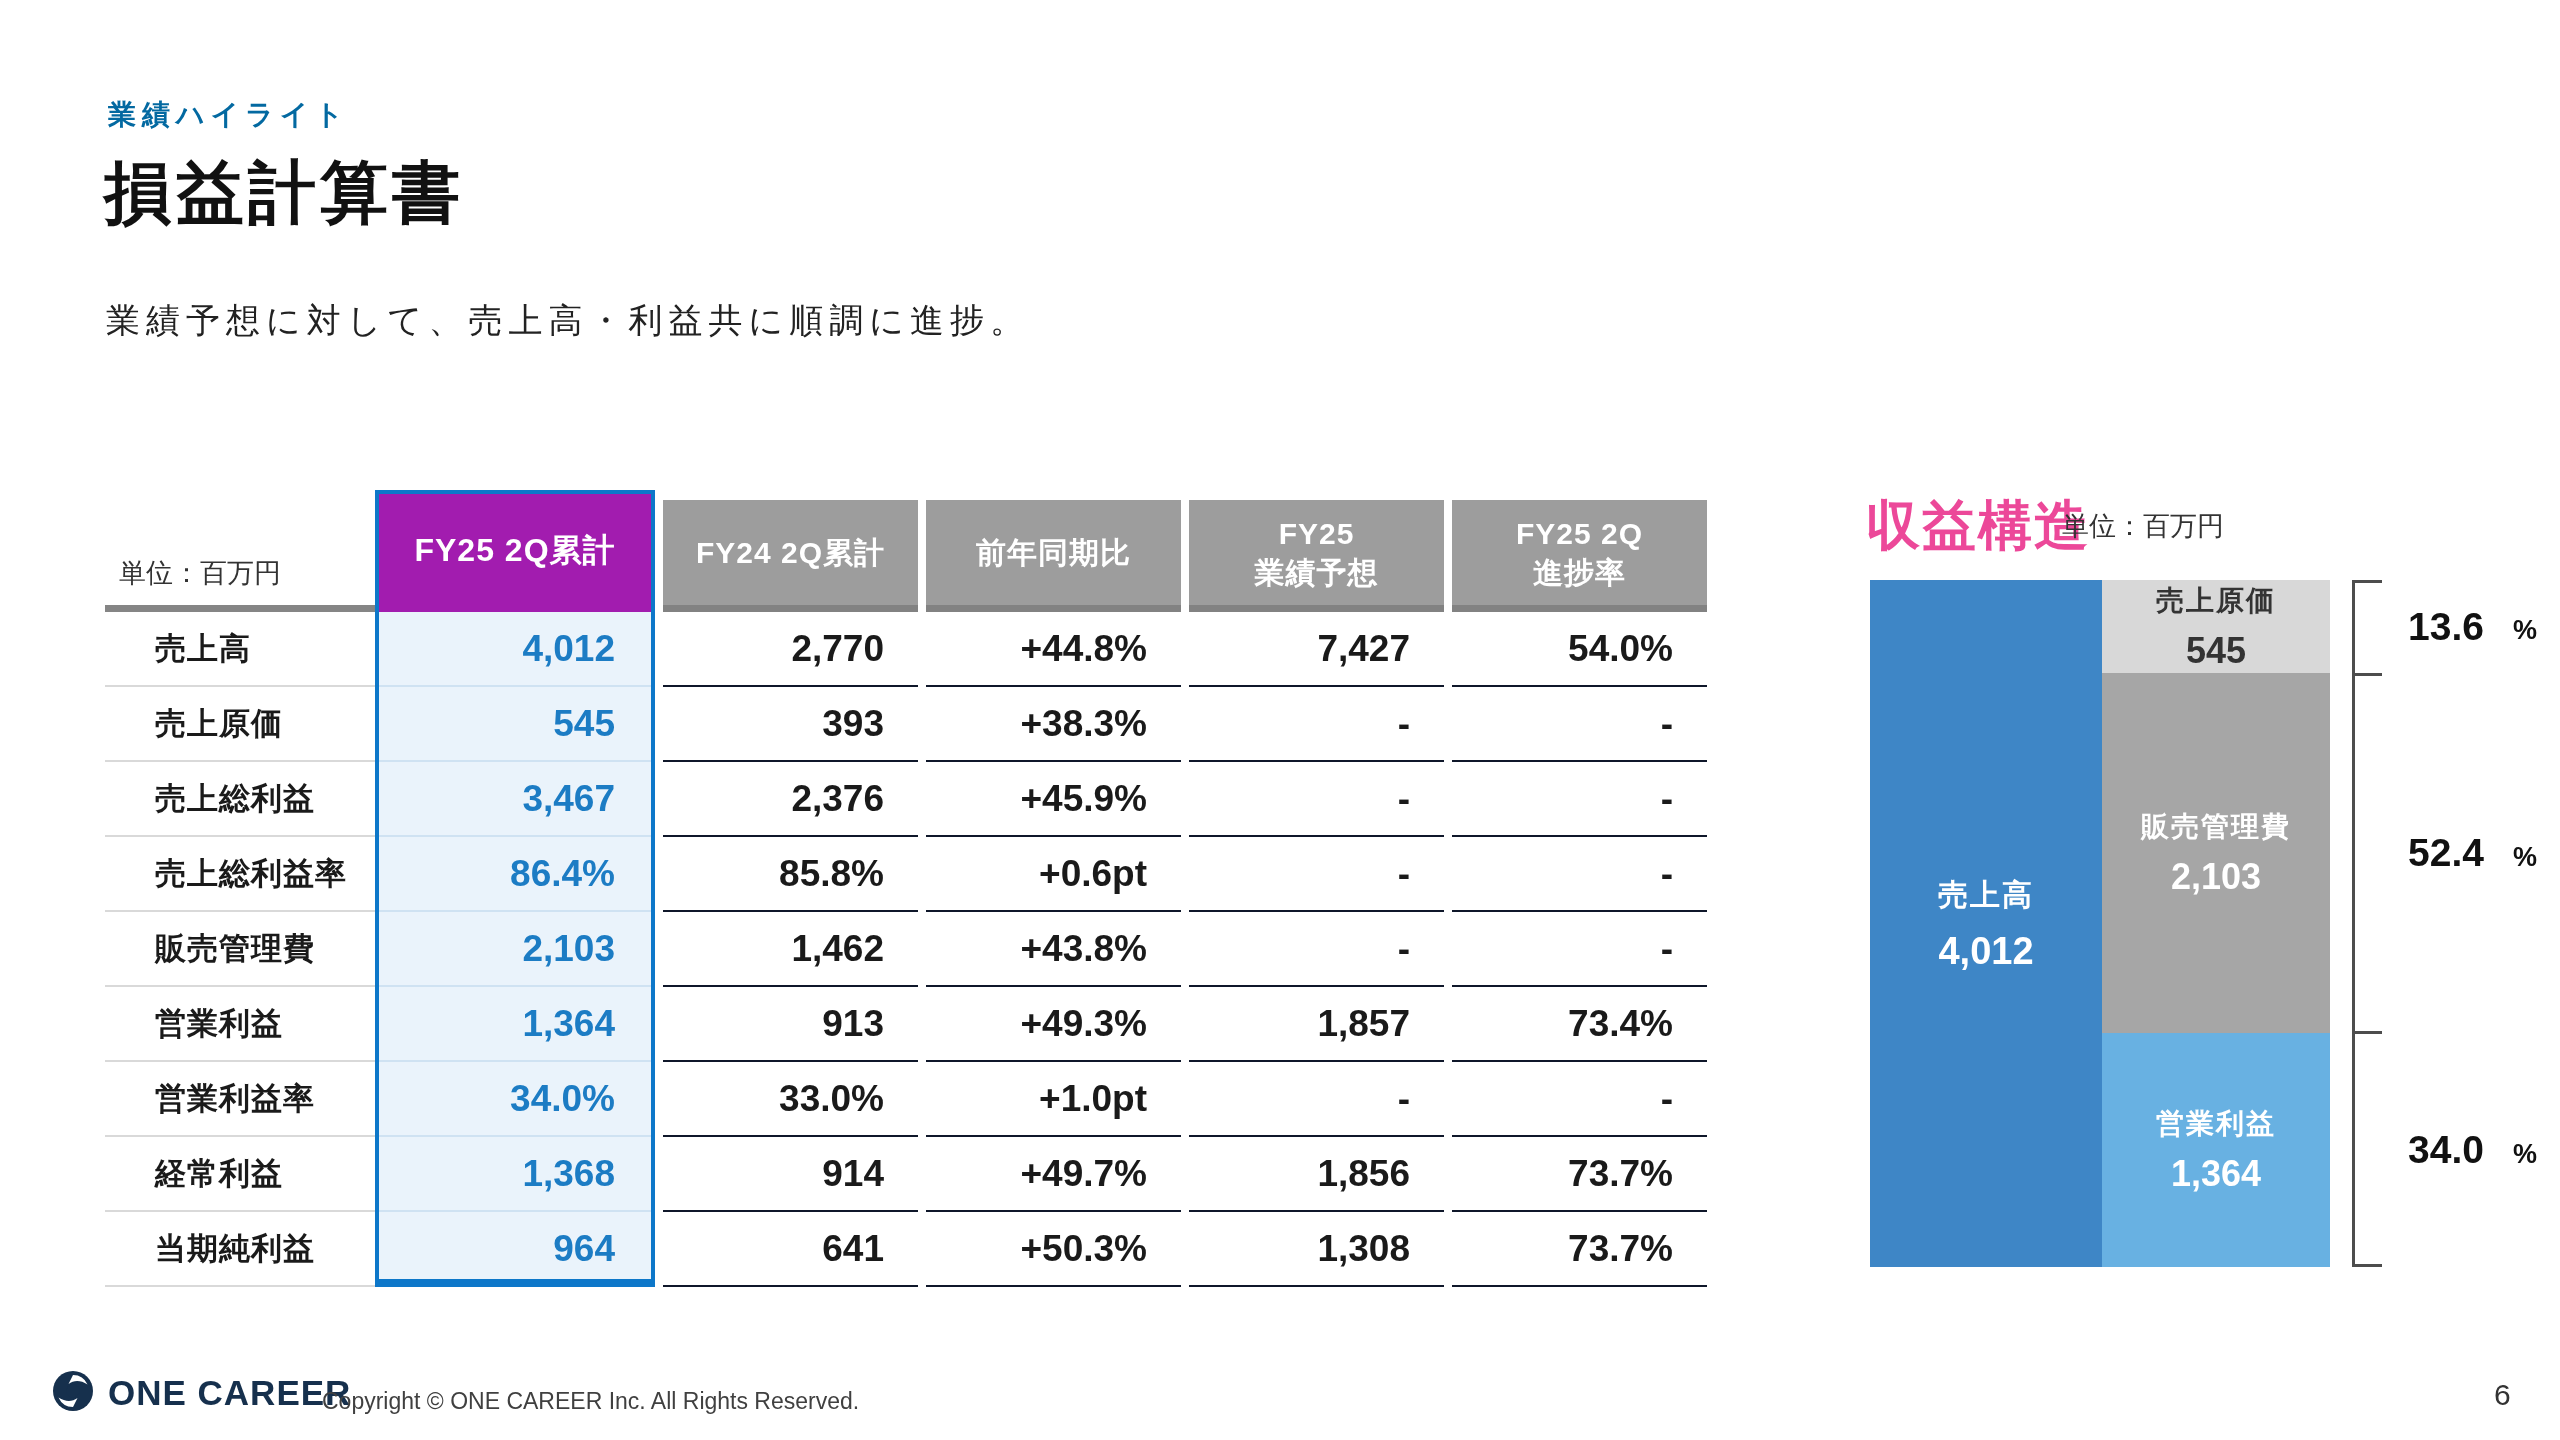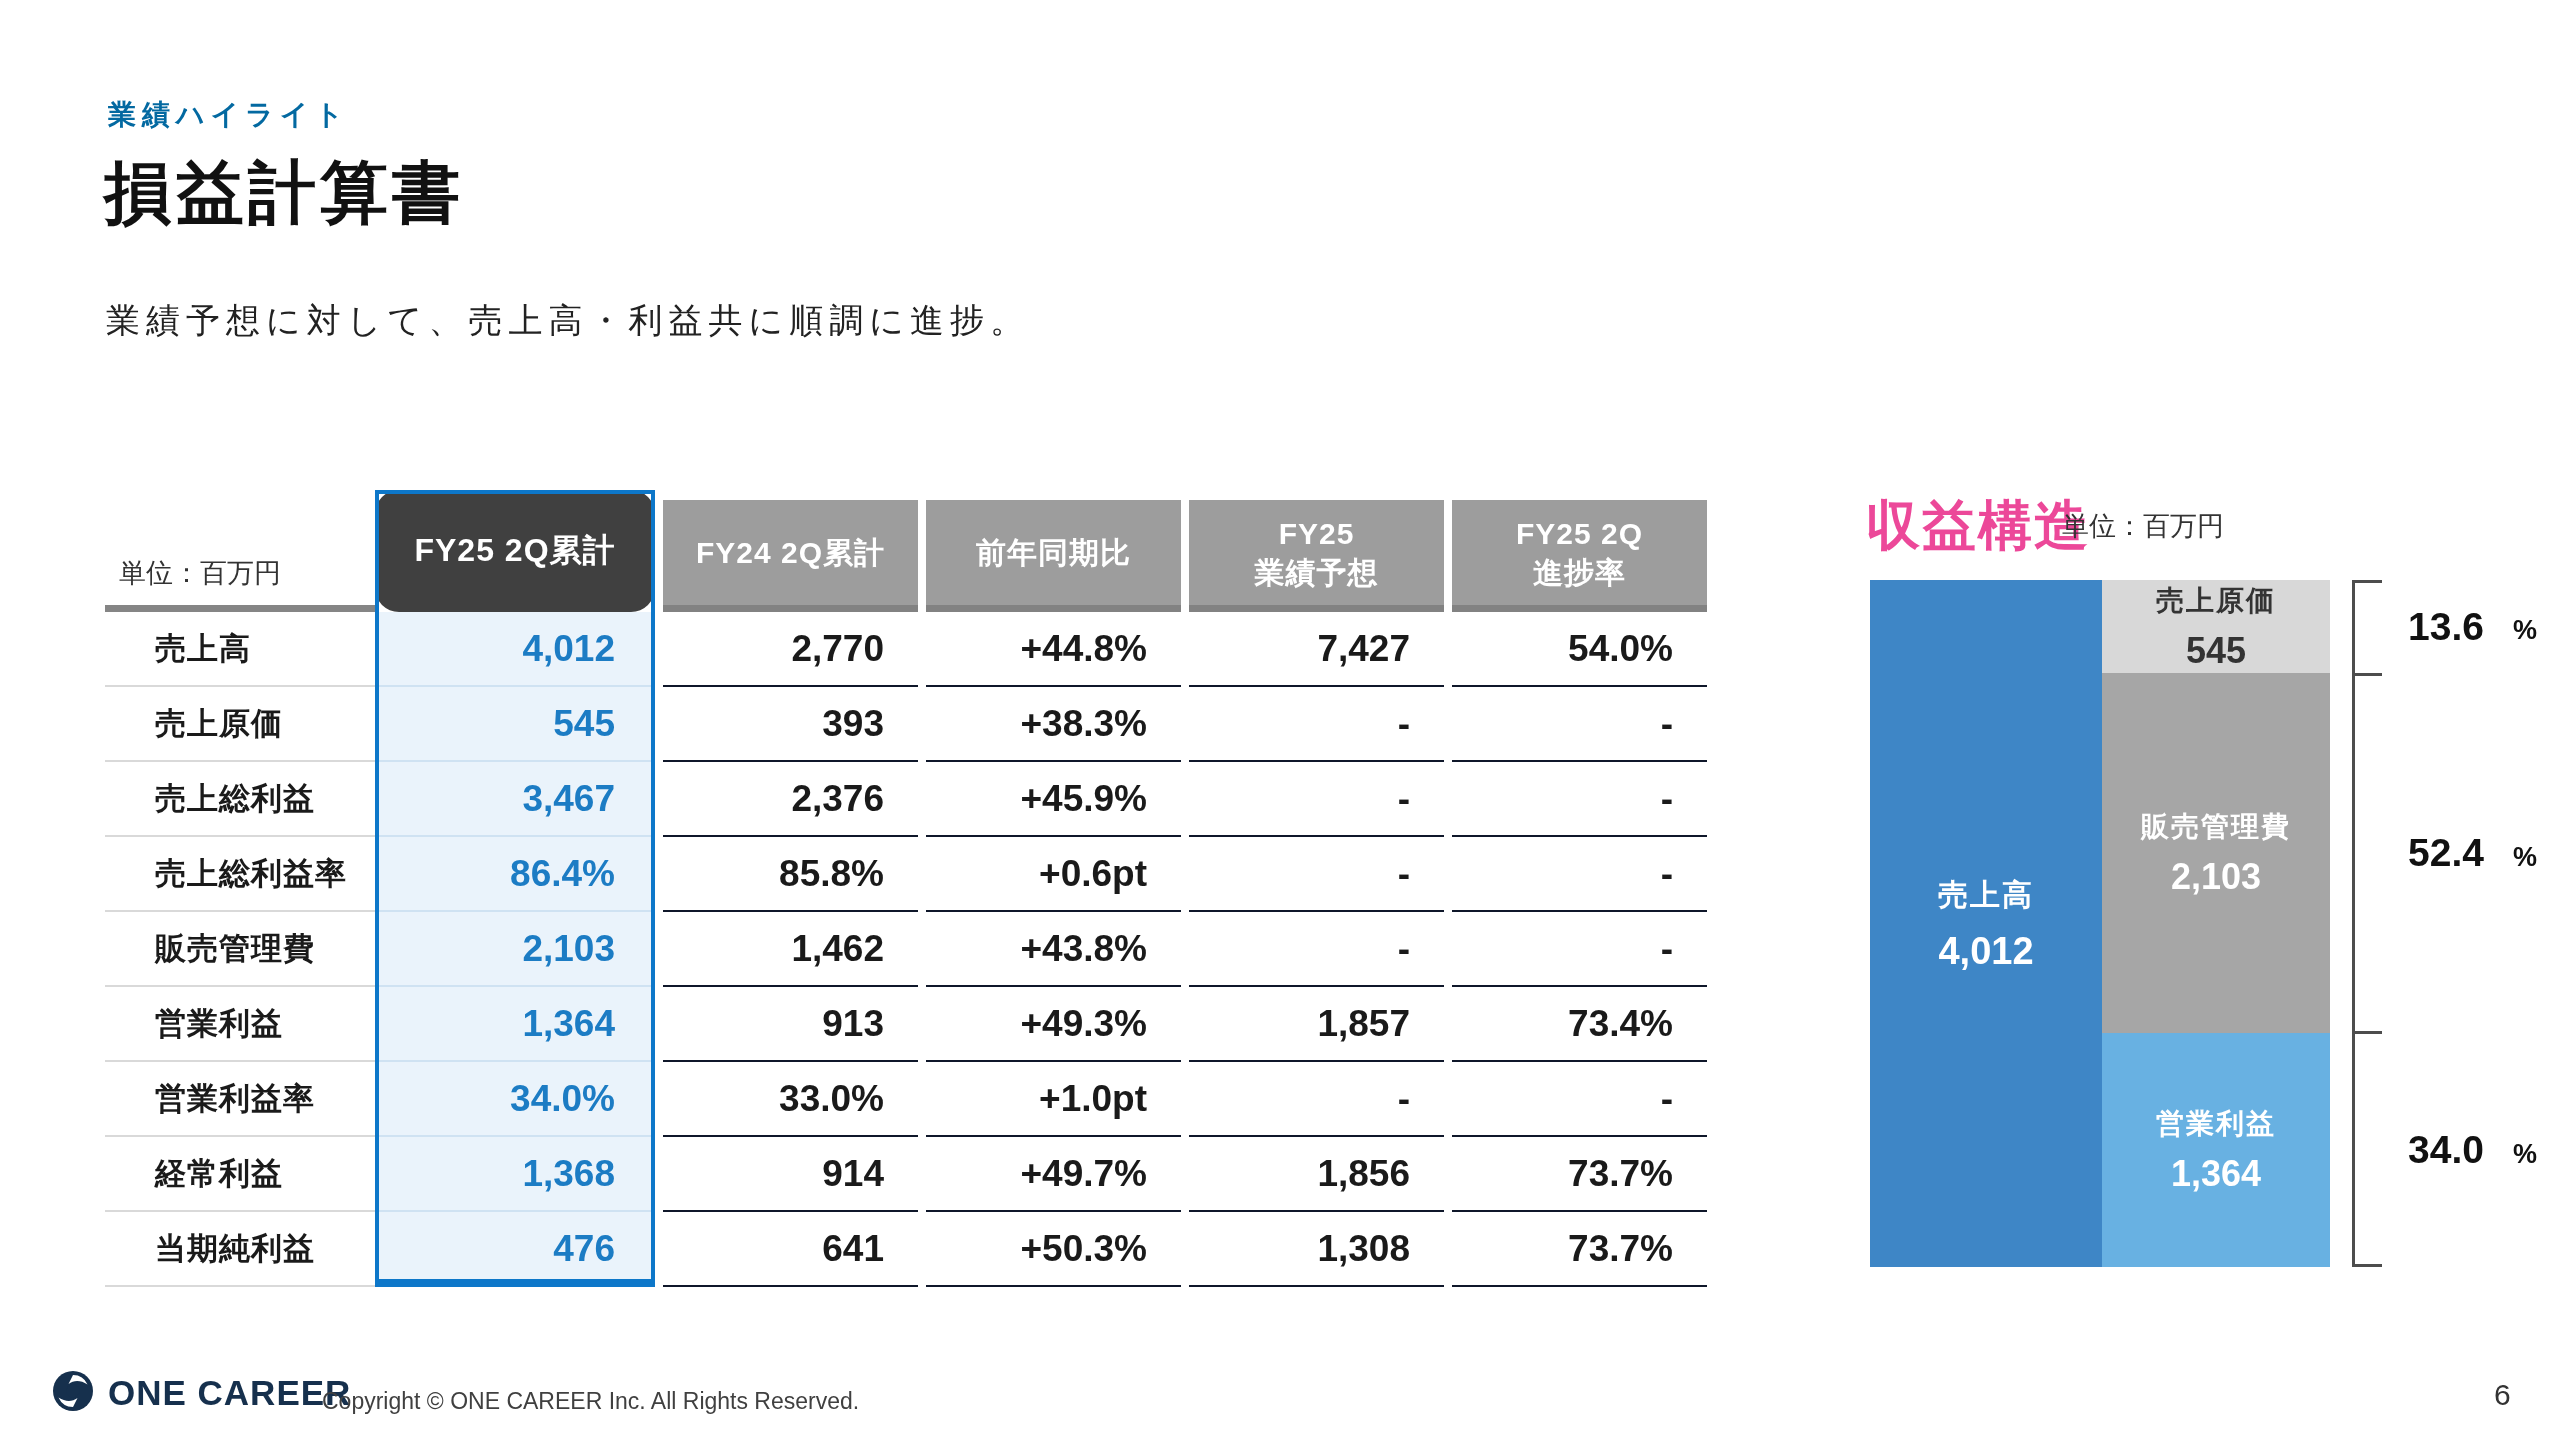--- a/index.html
+++ b/index.html
@@ -10,22 +10,22 @@
   
   .eyebrow  { position:absolute; left:108px; top:96px;  font-size:28px; font-weight:bold; color:#0369a1; letter-spacing:6px; }
   .title    { position:absolute; left:104px; top:148px; font-size:68px; font-weight:bold; color:#111111; letter-spacing:4px; }
   .subtitle { position:absolute; left:106px; top:298px; font-size:34px; font-weight:400; color:#222222; letter-spacing:6px; }
 
   
   .pl-table { position:absolute; left:105px; top:490px; width:1610px; }
   .header-row { display:flex; align-items:flex-end; height:122px; }
   .h-label { width:270px; height:112px; display:flex; align-items:flex-end; padding:0 0 14px 14px;
              border-bottom:7px solid #858585; font-size:27px; color:#333333; }
-  .h-c1    { width:280px; height:122px; background:#404040; color:#ffffff; display:flex; align-items:center;
-             justify-content:center; font-size:32px; font-weight:bold; letter-spacing:1px;border-radius:24px; }
+  .h-c1    { width:280px; height:122px; background:#a21caf; color:#ffffff; display:flex; align-items:center;
+             justify-content:center; font-size:32px; font-weight:bold; letter-spacing:1px; }
   .h-gray  { width:255px; height:112px; margin-left:8px; background:#9d9d9d; border-bottom:7px solid #828282;
              color:#ffffff; display:flex; flex-direction:column; align-items:center; justify-content:center;
              font-size:30px; font-weight:bold; line-height:1.3; letter-spacing:1px; }
   .body-row { display:flex; height:75px; }
   .b-label { width:270px; padding-left:50px; display:flex; align-items:center; font-size:31px; font-weight:bold;
              color:#1a1a1a; border-bottom:2px solid #d9d9d9; letter-spacing:1px; }
   .b-c1    { width:280px; background:#eaf3fb; color:#1c7cc4; display:flex; align-items:center; justify-content:flex-end;
              padding-right:40px; font-size:37px; font-weight:bold; border-bottom:2px solid #cfe2f2; }
   .b-val   { width:255px; margin-left:8px; display:flex; align-items:center; justify-content:flex-end;
              padding-right:34px; font-size:37px; font-weight:bold; color:#1a1a1a; border-bottom:2px solid #0f172a; }
@@ -149,21 +149,21 @@
     <div class="body-row">
       <div class="b-label">経常利益</div>
       <div class="b-c1">1,368</div>
       <div class="b-val">914</div>
       <div class="b-val">+49.7%</div>
       <div class="b-val">1,856</div>
       <div class="b-val">73.7%</div>
     </div>
     <div class="body-row">
       <div class="b-label">当期純利益</div>
-      <div class="b-c1">476</div>
+      <div class="b-c1">964</div>
       <div class="b-val">641</div>
       <div class="b-val">+50.3%</div>
       <div class="b-val">1,308</div>
       <div class="b-val">73.7%</div>
     </div>
 
     <div class="hl-box"></div>
   </div>
 
   <div class="chart-title">収益構造</div>

